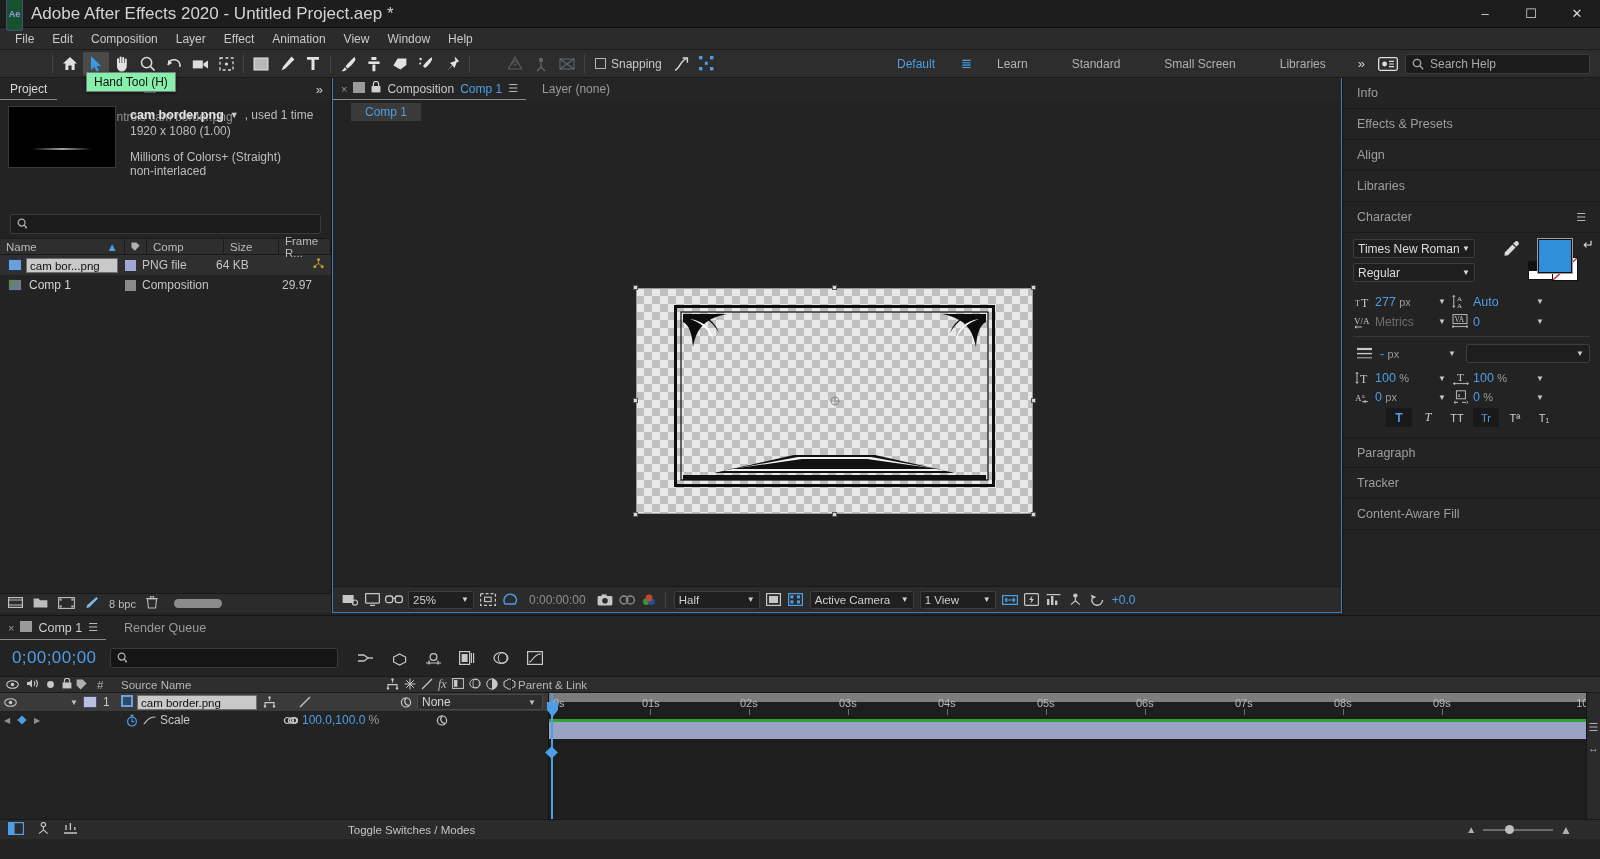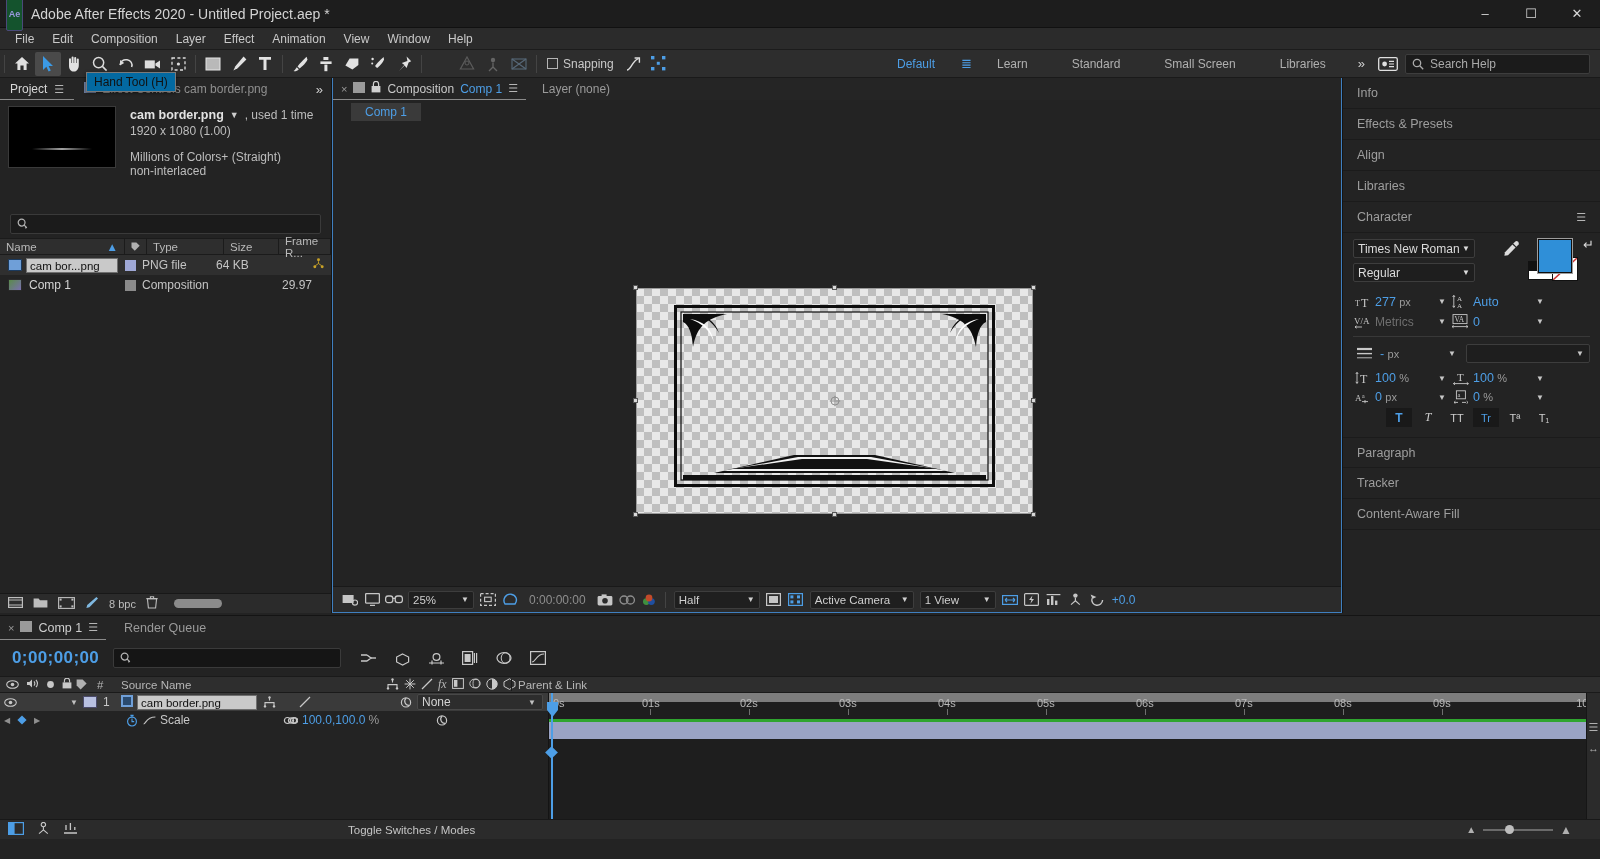--- a/index.html
+++ b/index.html
@@ -16,66 +16,66 @@
   
   .titlebar {
     height:28px; background:#1d1d1d; display:flex; align-items:center;
     border-bottom:1px solid #111;
   }
   .ae-logo {
     width:17px;height:34px;margin:0 8px 0 6px;background:#14532d;
     border:1px solid #4a4a7a; border-radius:2px; color:#9999dd;
     font-size:9px;font-weight:bold;display:flex;align-items:center;justify-content:center;
   }
-  .title-text { font-size:14px; color:#d4d4d4; }
+  .title-text { font-size:17px; color:#d4d4d4; }
   .win-btns { margin-left:auto; display:flex; height:28px; }
   .win-btn { width:46px; height:28px; display:flex;align-items:center;justify-content:center;
     color:#d8d8d8; font-size:13px; }
 
   
   .menubar { height:22px; background:#2b2b2b; display:flex; align-items:center;
     padding-left:6px; border-bottom:1px solid #1c1c1c; }
   .menu-item { padding:2px 9px; font-size:12px; color:#c9c9c9; }
 
   
   .toolbar { height:28px; background:#2d2d2d; display:flex; align-items:center;
-    border-bottom:1px solid #1a1a1a; position:relative; }
+    border-bottom:1px solid #1a1a1a; position:relative;padding-left:48px; }
   .tool { width:26px;height:24px; display:flex;align-items:center;justify-content:center;
     color:#d0d0d0; position:relative; }
   .tool.active { background:#4a4a4a; border-radius:2px; }
   .tool svg { display:block; }
   .tsep { width:1px;height:18px;background:#444;margin:0 4px; }
   .tool.dim { opacity:.42; }
   .snapbox { display:flex;align-items:center;gap:5px;padding:0 6px; }
   .snapsq { width:11px;height:11px;border:1.4px solid #b4b4b4; }
   .ws-area { margin-left:auto; display:flex; align-items:center; height:28px; }
   .ws { padding:0 22px; font-size:12px; color:#b0b0b0; line-height:28px; }
   .ws.sel { color:#4d9ee6; }
   .ws-menu { color:#4d9ee6; font-size:13px; padding:0 4px; letter-spacing:-1px;}
   .chev2 { color:#cfcfcf; font-size:13px; padding:0 10px; }
   .searchhelp {
     width:185px;height:20px;background:#1b1b1b;border:1px solid #3d3d3d;border-radius:2px;
     display:flex;align-items:center;gap:6px;padding:0 6px;margin:0 10px 0 4px;
     color:#aaa;font-size:12px;
   }
   .tooltip {
-    position:absolute; left:86px; top:22px; background:#0369a1; color:#111;
+    position:absolute; left:86px; top:22px; background:#86efac; color:#111;
     border:1px solid #7a7a7a; font-size:12px; padding:2px 7px; z-index:60;
     box-shadow:0 1px 3px rgba(0,0,0,.5);
   }
   .close-x { font-size:11px;color:#999; }
 
   
   .row-main { position:absolute; left:0; top:78px; right:0; height:535px; display:flex; }
 
   
   .project-panel { width:332px; background:#232323; border-right:1px solid #141414;
     display:flex; flex-direction:column; position:relative; }
   .proj-tabs { height:22px; background:#252525; display:flex; align-items:center; }
-  .proj-tab { padding:0 10px; height:22px;line-height:22px;font-size:12px; }
+  .proj-tab { padding:0 10px; height:22px;line-height:22px;font-size:12px;flex-direction:column; }
   .proj-tab.active { color:#d8d8d8; border-bottom:1px solid #8a8a8a; display:flex;align-items:center;gap:7px;}
   .proj-tab.inactive { color:#8f8f8f; display:flex;align-items:center;gap:6px; }
   .ham { font-size:11px;color:#b5b5b5; letter-spacing:0; }
   .chev-dbl { margin-left:auto;padding:0 8px;color:#cfcfcf;font-size:13px; }
 
   .proj-meta { display:flex; padding:6px 8px 0 8px; gap:14px; height:100px;}
   .thumb { width:108px;height:62px;background:#000;border:1px solid #3a3a3a; position:relative;}
   .thumb .streak {position:absolute;left:22%;right:22%;bottom:28%;height:2px;
       background:linear-gradient(90deg,rgba(255,255,255,0),rgba(190,190,190,.85),rgba(255,255,255,0));}
   .meta-name { font-size:12.5px;color:#e2e2e2;font-weight:bold; }
@@ -163,21 +163,21 @@
      display:flex;align-items:center;justify-content:flex-end;padding:0 5px;color:#c6c6c6;font-size:10px;}
 
   
   .timeline { position:absolute; left:0; right:0; top:615px; bottom:20px; background:#232323;
      border-top:1px solid #141414; display:flex; flex-direction:column; }
   .tl-tabs { height:24px; background:#252525; display:flex; align-items:center; }
   .tl-tab { display:flex;align-items:center;gap:6px;padding:0 8px;height:24px;font-size:12.5px;color:#cecece;
      border-bottom:1px solid #8a8a8a; }
   .tl-tab2 { padding:0 18px; font-size:12.5px;color:#9a9a9a; }
   .tl-ctrl { height:36px; display:flex; align-items:center; gap:0; }
-  .tcode { color:#4d9ee6; font-size:17px; font-weight:bold; margin-left:12px; letter-spacing:.4px;}
+  .tcode { color:#4d9ee6; font-size:17px; font-weight:normal; margin-left:12px; letter-spacing:.4px;}
   .tfps { color:#4d9ee6; font-size:10.5px; position:absolute; left:12px; top:56px; }
   .tl-search { width:228px;height:20px;background:#151515;border:1px solid #3a3a3a;border-radius:2px;
      display:flex;align-items:center;padding:0 6px;gap:4px;margin-left:14px; }
   .tl-ico { width:26px;height:24px;display:flex;align-items:center;justify-content:center;color:#c8c8c8; }
 
   .tl-headrow { height:17px; background:#2e2e2e; display:flex; align-items:center;
      font-size:11.5px;color:#b6b6b6; border-top:1px solid #1a1a1a;border-bottom:1px solid #1a1a1a; }
   .tl-body { flex:1; display:flex; position:relative; overflow:hidden; }
   .tl-left { width:549px; border-right:1px solid #141414; position:relative; }
   .tl-right { flex:1; position:relative; background:#1e1e1e; }
@@ -434,21 +434,21 @@
       <div class="proj-head">
         <div class="ph" style="width:125px">
           <span>Name</span>
           <span style="margin-left:auto;color:#4d9ee6">▲</span>
         </div>
         <div class="ph" style="width:22px">
           <svg width="11" height="11" viewBox="0 0 11 11">
               <path d="M0.6 0.6h6l4 4-6 6-4-4Z" fill="#b0b0b0"></path>
             </svg>
         </div>
-        <div class="ph" style="width:77px">Type</div>
+        <div class="ph" style="width:77px">Comp</div>
         <div class="ph" style="width:55px">Size</div>
         <div class="ph" style="flex:1">Frame R...</div>
       </div>
 
       <div class="proj-row sel">
         <span class="pr-icon" style="background:#6f9fd8;border:1px solid #1b3a5e"></span>
         <span class="name-edit" style="width:92px">cam bor...png</span>
         <span style="width:24px;display:flex;justify-content:center">
           <span style="width:11px;height:11px;background:#9fa8d6;display:block"></span>
         </span>

